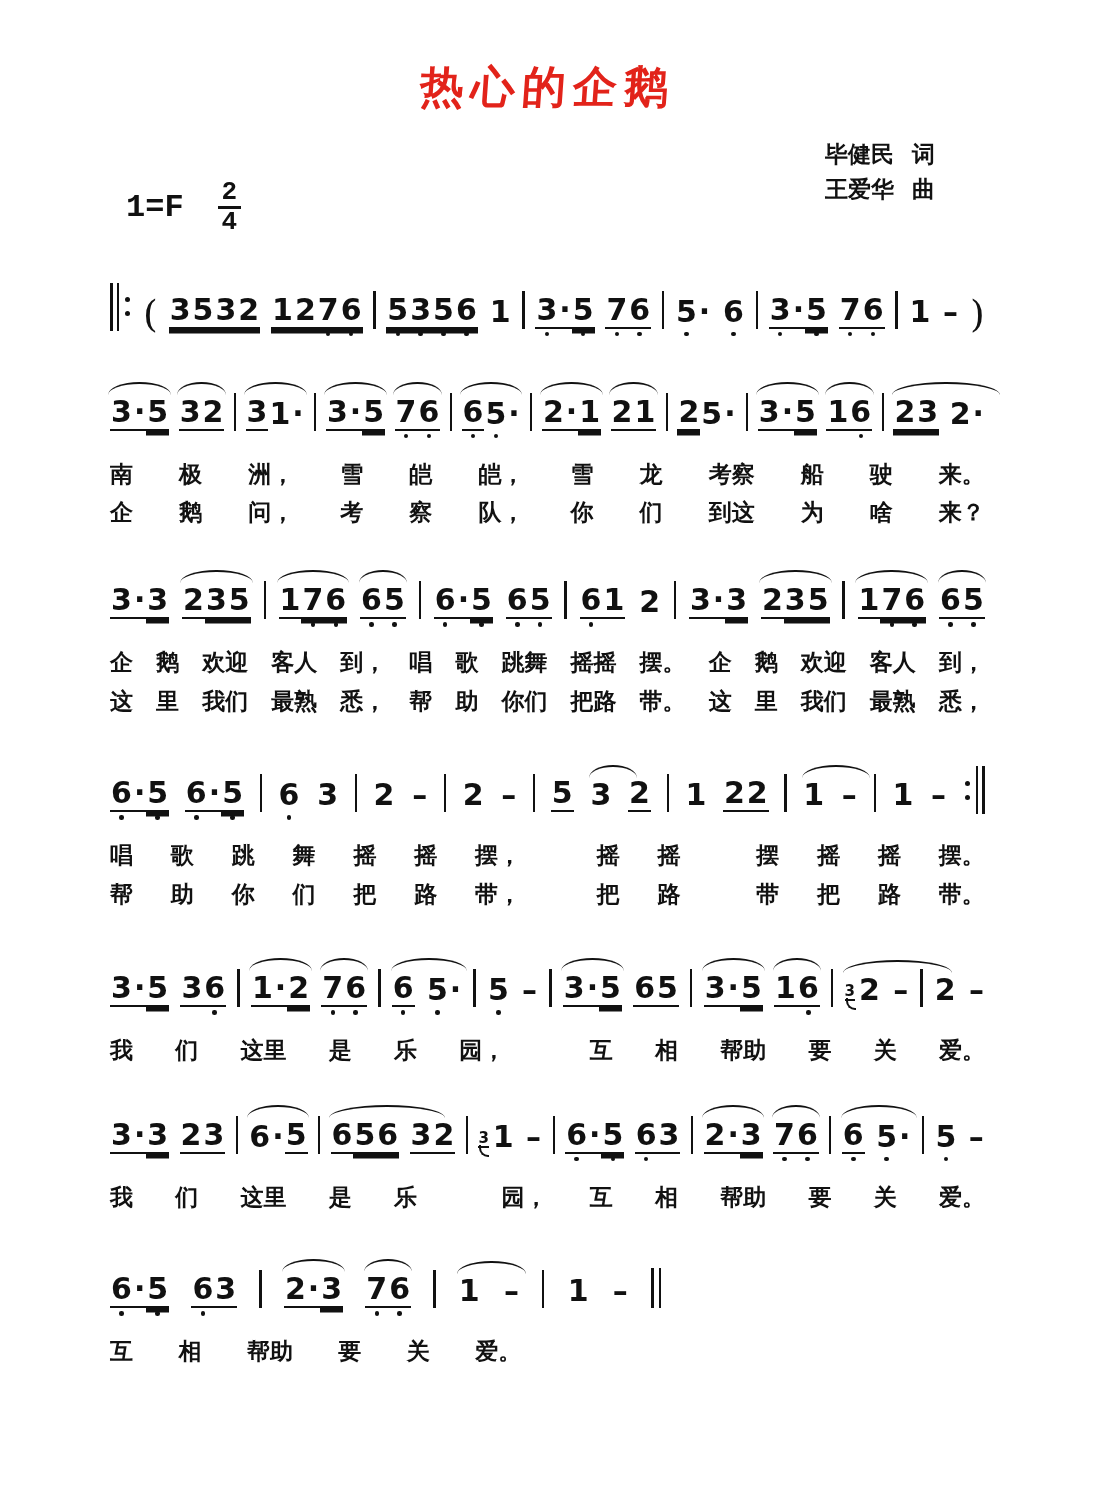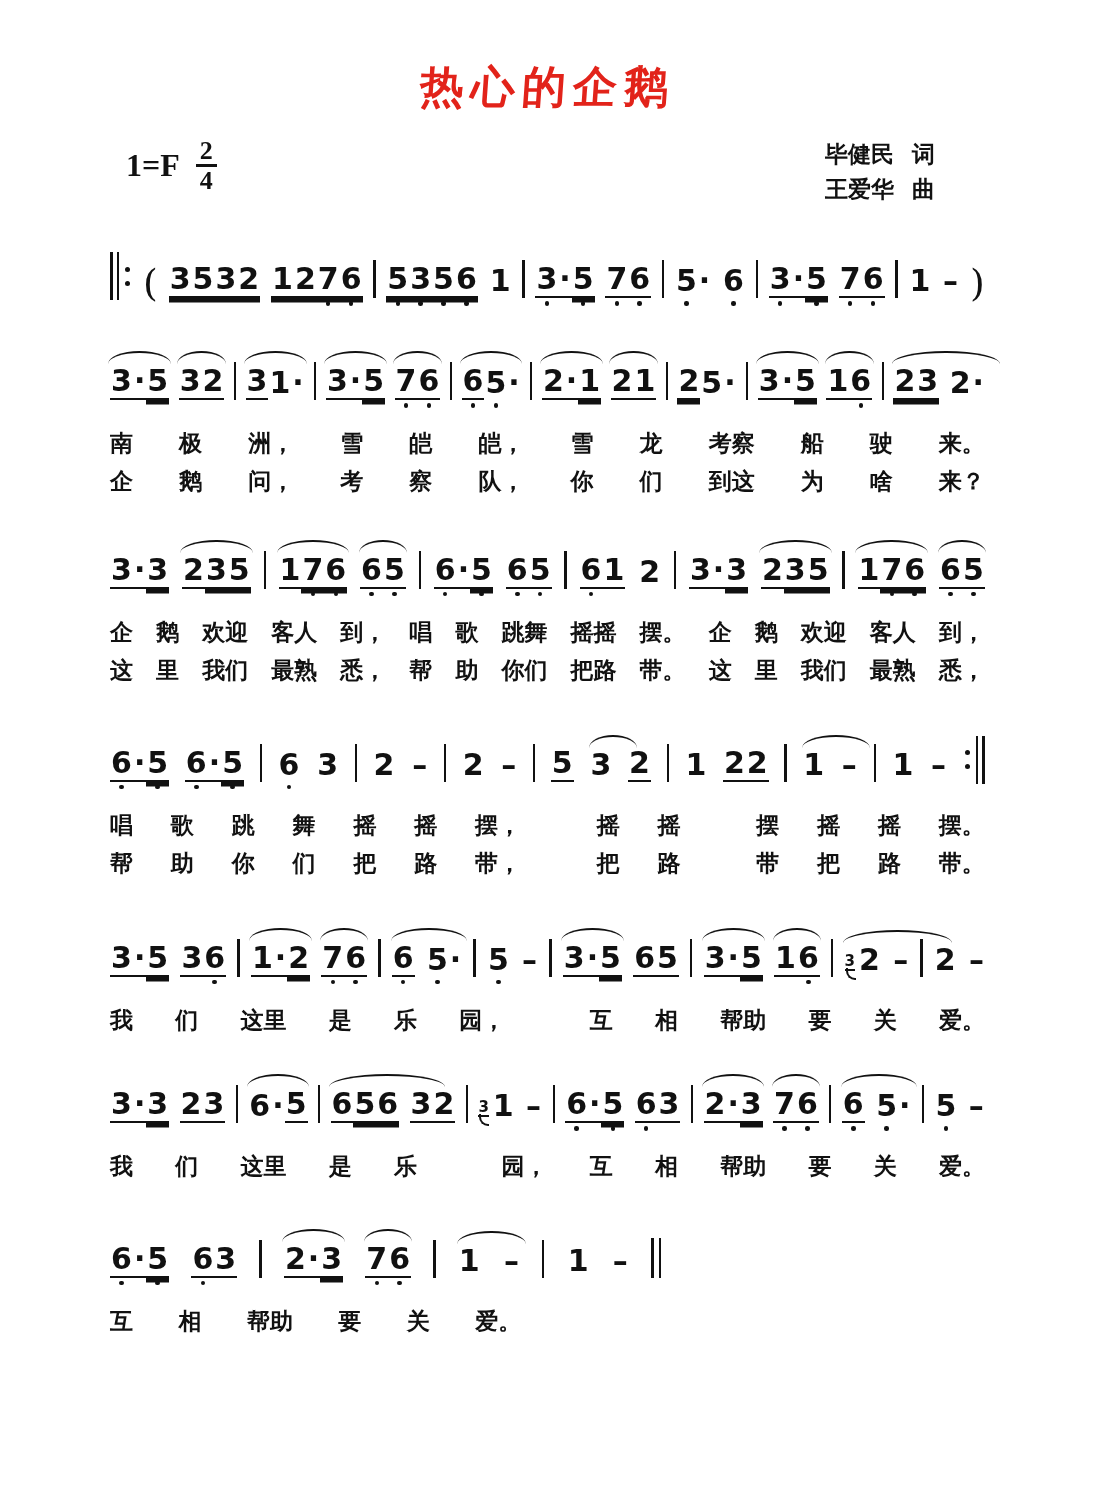--- a/index.html
+++ b/index.html
@@ -4,22 +4,22 @@
 <style>
   html,body{margin:0;padding:0;background:#fff;}
   .page{position:relative;width:1100px;height:1506px;background:#ffffff;overflow:hidden;
         font-family:"DejaVu Sans",sans-serif;color:#111;}
   .inner{padding:58px 115px 0 110px;}
   
   .title{ text-align:center; font-size:44px; font-weight:900; letter-spacing:7px;
           font-family:"DejaVu Serif","Liberation Serif",serif;
           transform:skewX(-4deg); }
   .metaRow{display:flex; justify-content:space-between; align-items:flex-start; margin-top:20px;}
-  .keyblock{display:flex; align-items:center; gap:16px; margin-left:16px;
-            font-family:Liberation Serif, serif;}
+  .keyblock{display:flex; align-items:center; gap:34px; margin-left:16px;
+            font-family:Liberation Mono, monospace;margin-top:42px;}
   .keysig{font-size:32px; font-weight:700;}
   .meter{display:flex; flex-direction:column; align-items:center; font-size:26px; font-weight:700; line-height:1.05;}
   .meter .num{padding:0 4px; border-bottom:3px solid #111;}
   .meter .den{padding:0 4px;}
   .credits{margin-right:50px; font-size:23px; font-weight:700; line-height:1.5; text-align:left;}
   .credits .row{display:flex; gap:18px; justify-content:flex-end;}
   .tempo{margin-top:24px; margin-left:36px; font-size:23px; font-weight:700;}
   
   .system{margin-top:52px;}
   .noterow{display:flex; justify-content:space-between; align-items:flex-end; width:100%;}

